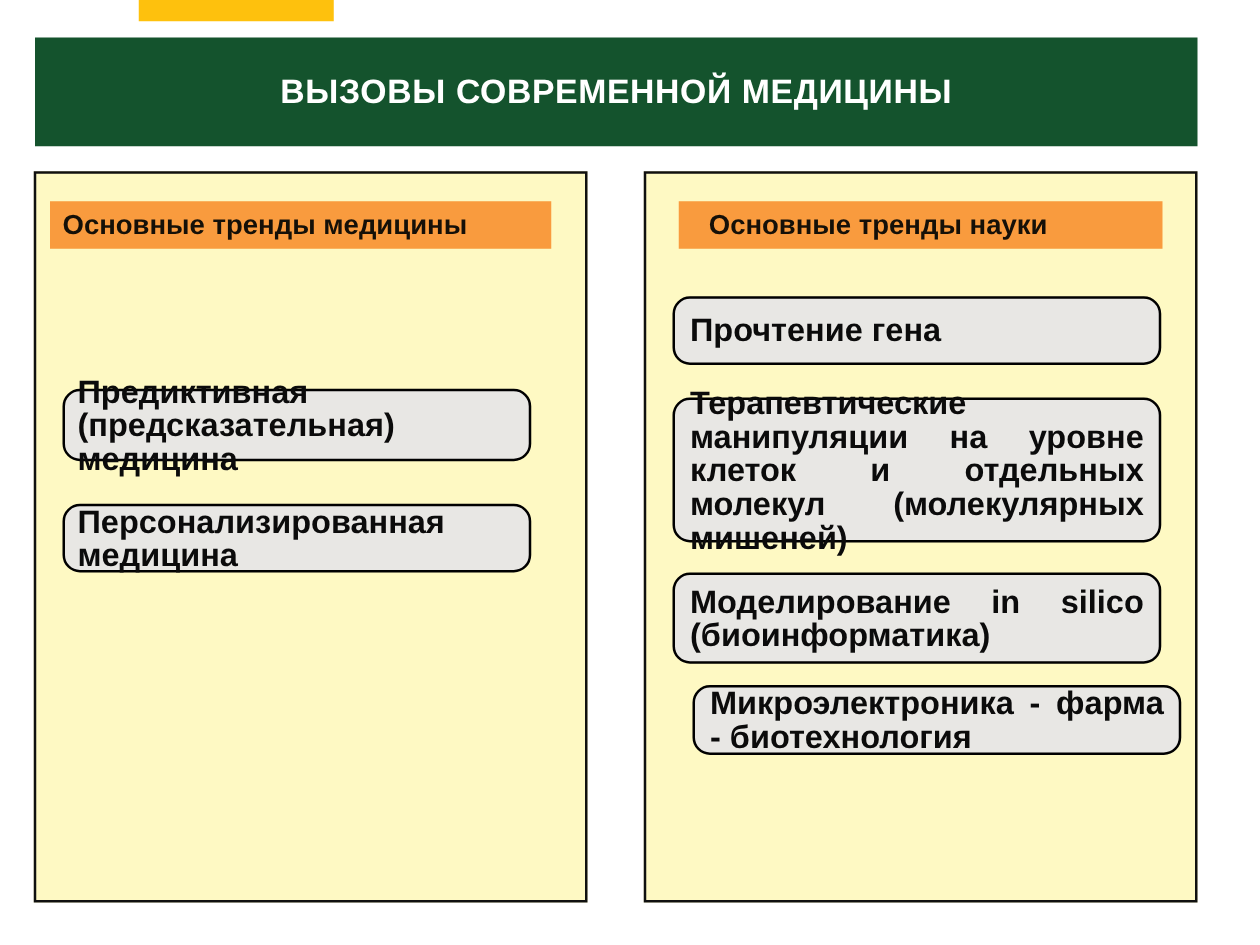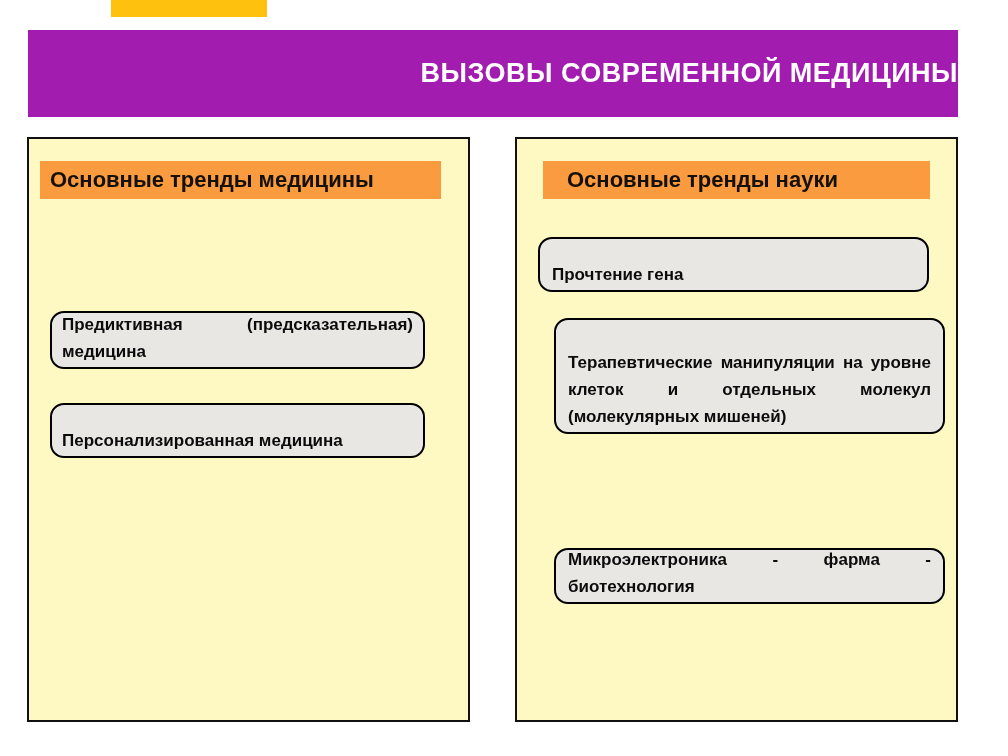--- a/index.html
+++ b/index.html
@@ -25,24 +25,24 @@
     background: #FEC10D;
   }
 
   
   .title-banner {
     position: absolute;
     left: 28px;
     top: 30px;
     width: 930px;
     height: 87px;
-    background: #a21caf;
+    background: #14532d;
     display: flex;
     align-items: center;
-    justify-content: flex-end;
+    justify-content: center;
   }
   .title-banner .title-text {
     color: #ffffff;
     font-size: 27px;
     font-weight: bold;
     letter-spacing: 0.5px;
     white-space: nowrap;
   }
 
   
@@ -76,41 +76,41 @@
   .panel.right .section-heading { left: 26px; top: 22px; width: 387px; padding-left: 24px; }
 
   
   .item-box {
     position: absolute;
     background: #E8E7E4;
     border: 2px solid #000000;
     border-radius: 14px;
     box-sizing: border-box;
     display: flex;
-    align-items: flex-end;
+    align-items: center;
     color: #0b0b0b;
-    font-size: 17px;
+    font-size: 26px;
     font-weight: bold;
     line-height: 27px;
   }
   .item-box .box-text {
     width: 100%;
     text-align: justify;
   }
   .panel.left  .item-box { left: 21px; width: 375px; padding: 2px 10px; }
   .panel.right .item-box { left: 21px; width: 391px; padding: 2px 12px; }
 
   
   .box-l1 { top: 172px; height: 58px; }
   .box-l2 { top: 264px; height: 55px; }
   .box-l3 { top: 364px; height: 56px; }
 
   
   .box-r1 { top: 98px;  height: 55px; }
-  .box-r2 { top: 179px; height: 116px; margin-left: 16px; }
+  .box-r2 { top: 179px; height: 116px; }
   .box-r3 { top: 319px; height: 73px; }
   .box-r4 { top: 409px; height: 56px; margin-left: 16px; }
   .box-r5 { top: 489px; height: 56px; }
 </style>
 </head>
 <body>
 
 <div class="accent-tab"></div>
 
 <div class="title-banner">
@@ -134,18 +134,21 @@
   <div class="section-heading">Основные тренды науки</div>
 
   <div class="item-box box-r1">
     <div class="box-text">Прочтение гена</div>
   </div>
 
   <div class="item-box box-r2">
     <div class="box-text">Терапевтические манипуляции на уровне клеток и отдельных молекул (молекулярных мишеней)</div>
   </div>
 
+  <div class="item-box box-r3">
+    <div class="box-text">Моделирование in silico (биоинформатика)</div>
+  </div>
 
   <div class="item-box box-r4">
     <div class="box-text">Микроэлектроника - фарма - биотехнология</div>
   </div>
 
 </div>
 
 </body></html>

